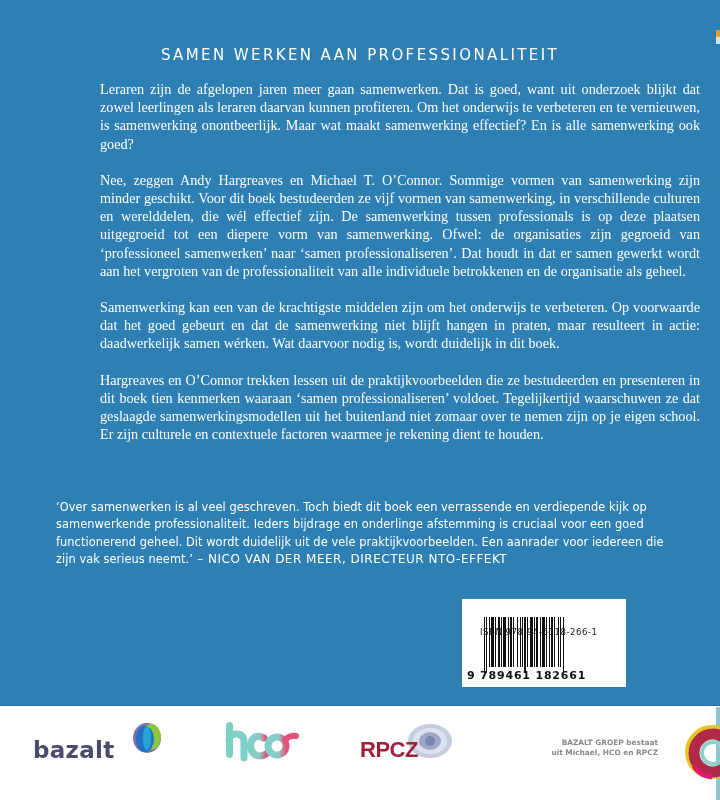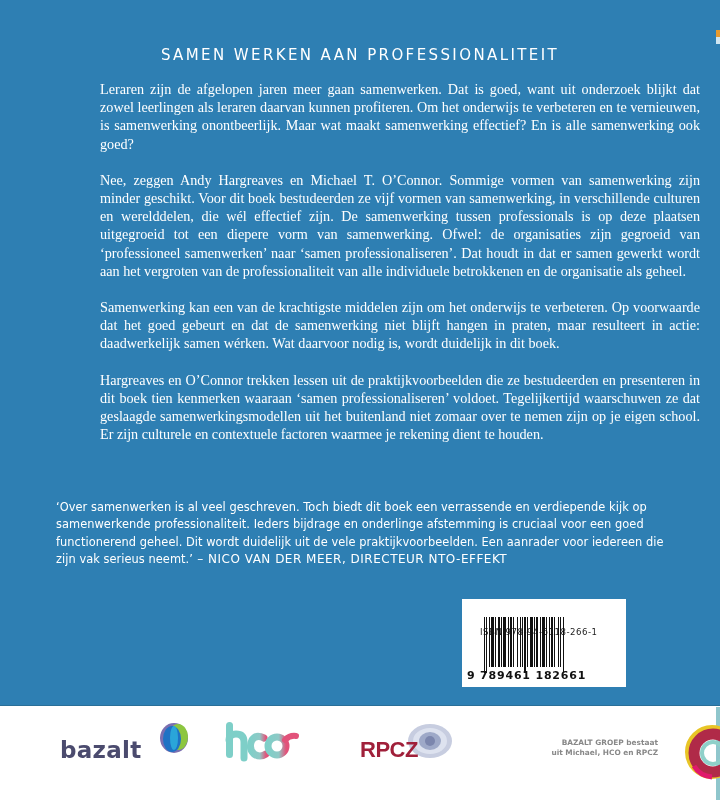--- a/index.html
+++ b/index.html
@@ -69,21 +69,21 @@
     .footer {
       position: absolute; left: 0; top: 707px; width: 720px; height: 93px;
       background: #ffffff;
     }
     .right-strip {
       position: absolute; right: 0; top: 707px; width: 4px; height: 93px;
       background: #8fc6cc;
     }
 
     .logo-bazalt {
-      position: absolute; left: 60px; top: 733px; width: 130px; height: 40px;
+      position: absolute; left: 33px; top: 733px; width: 130px; height: 40px;
     }
     .logo-bazalt .word {
       position: absolute; left: 0; top: 4px;
       font-family: "DejaVu Sans", sans-serif; font-size: 23px; font-weight: bold;
       color: #4b4b6e; letter-spacing: 0.3px;
     }
     .logo-bazalt svg { position: absolute; left: 97px; top: -12px; }
 
     .logo-hco { position: absolute; left: 222px; top: 720px; }
     .logo-rpcz { position: absolute; left: 358px; top: 723px; }

